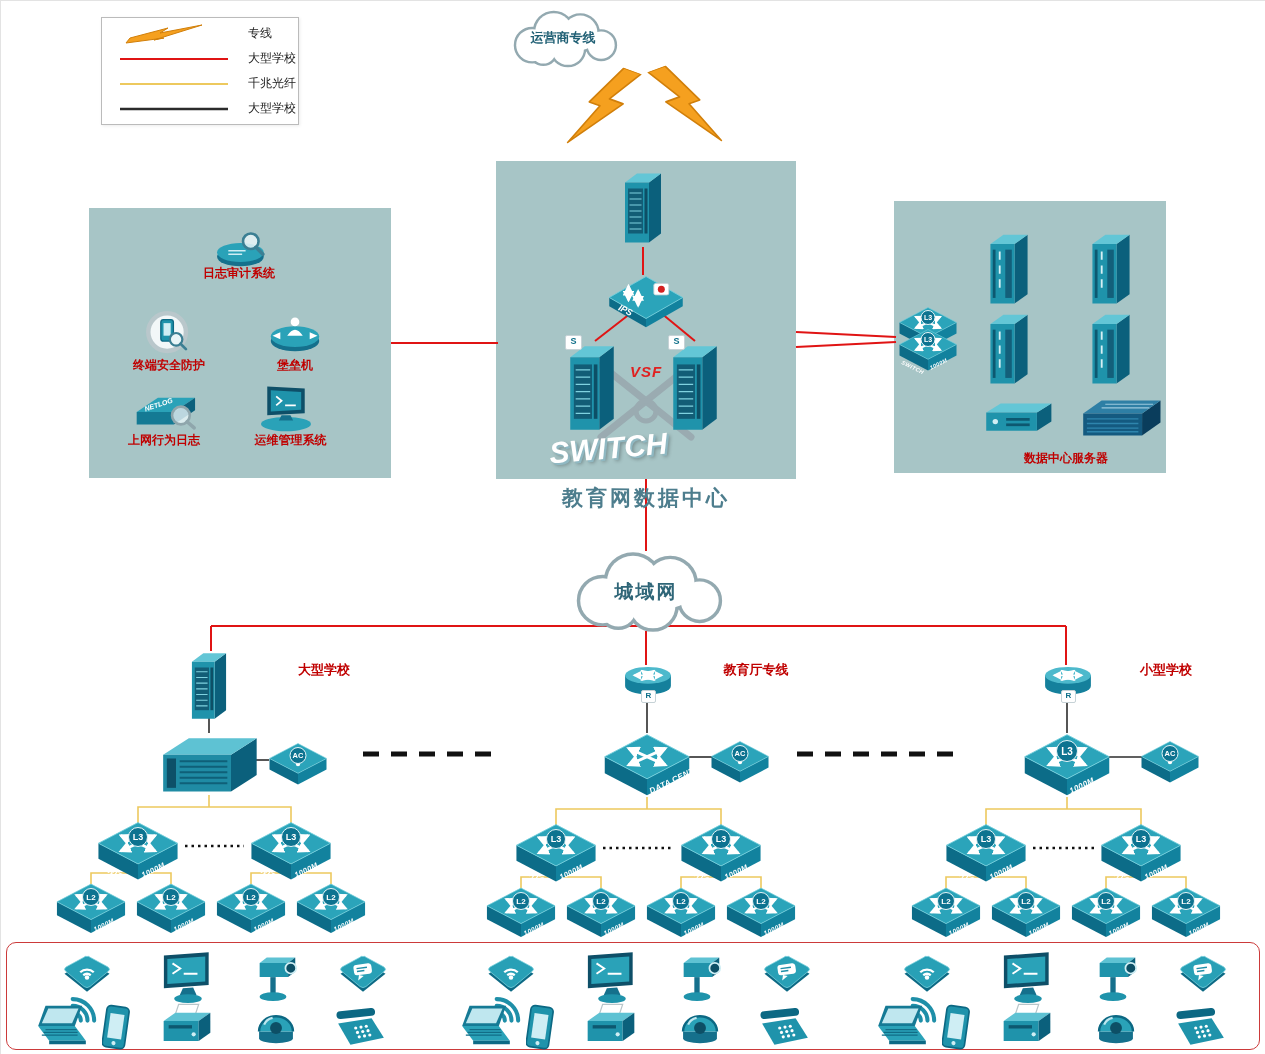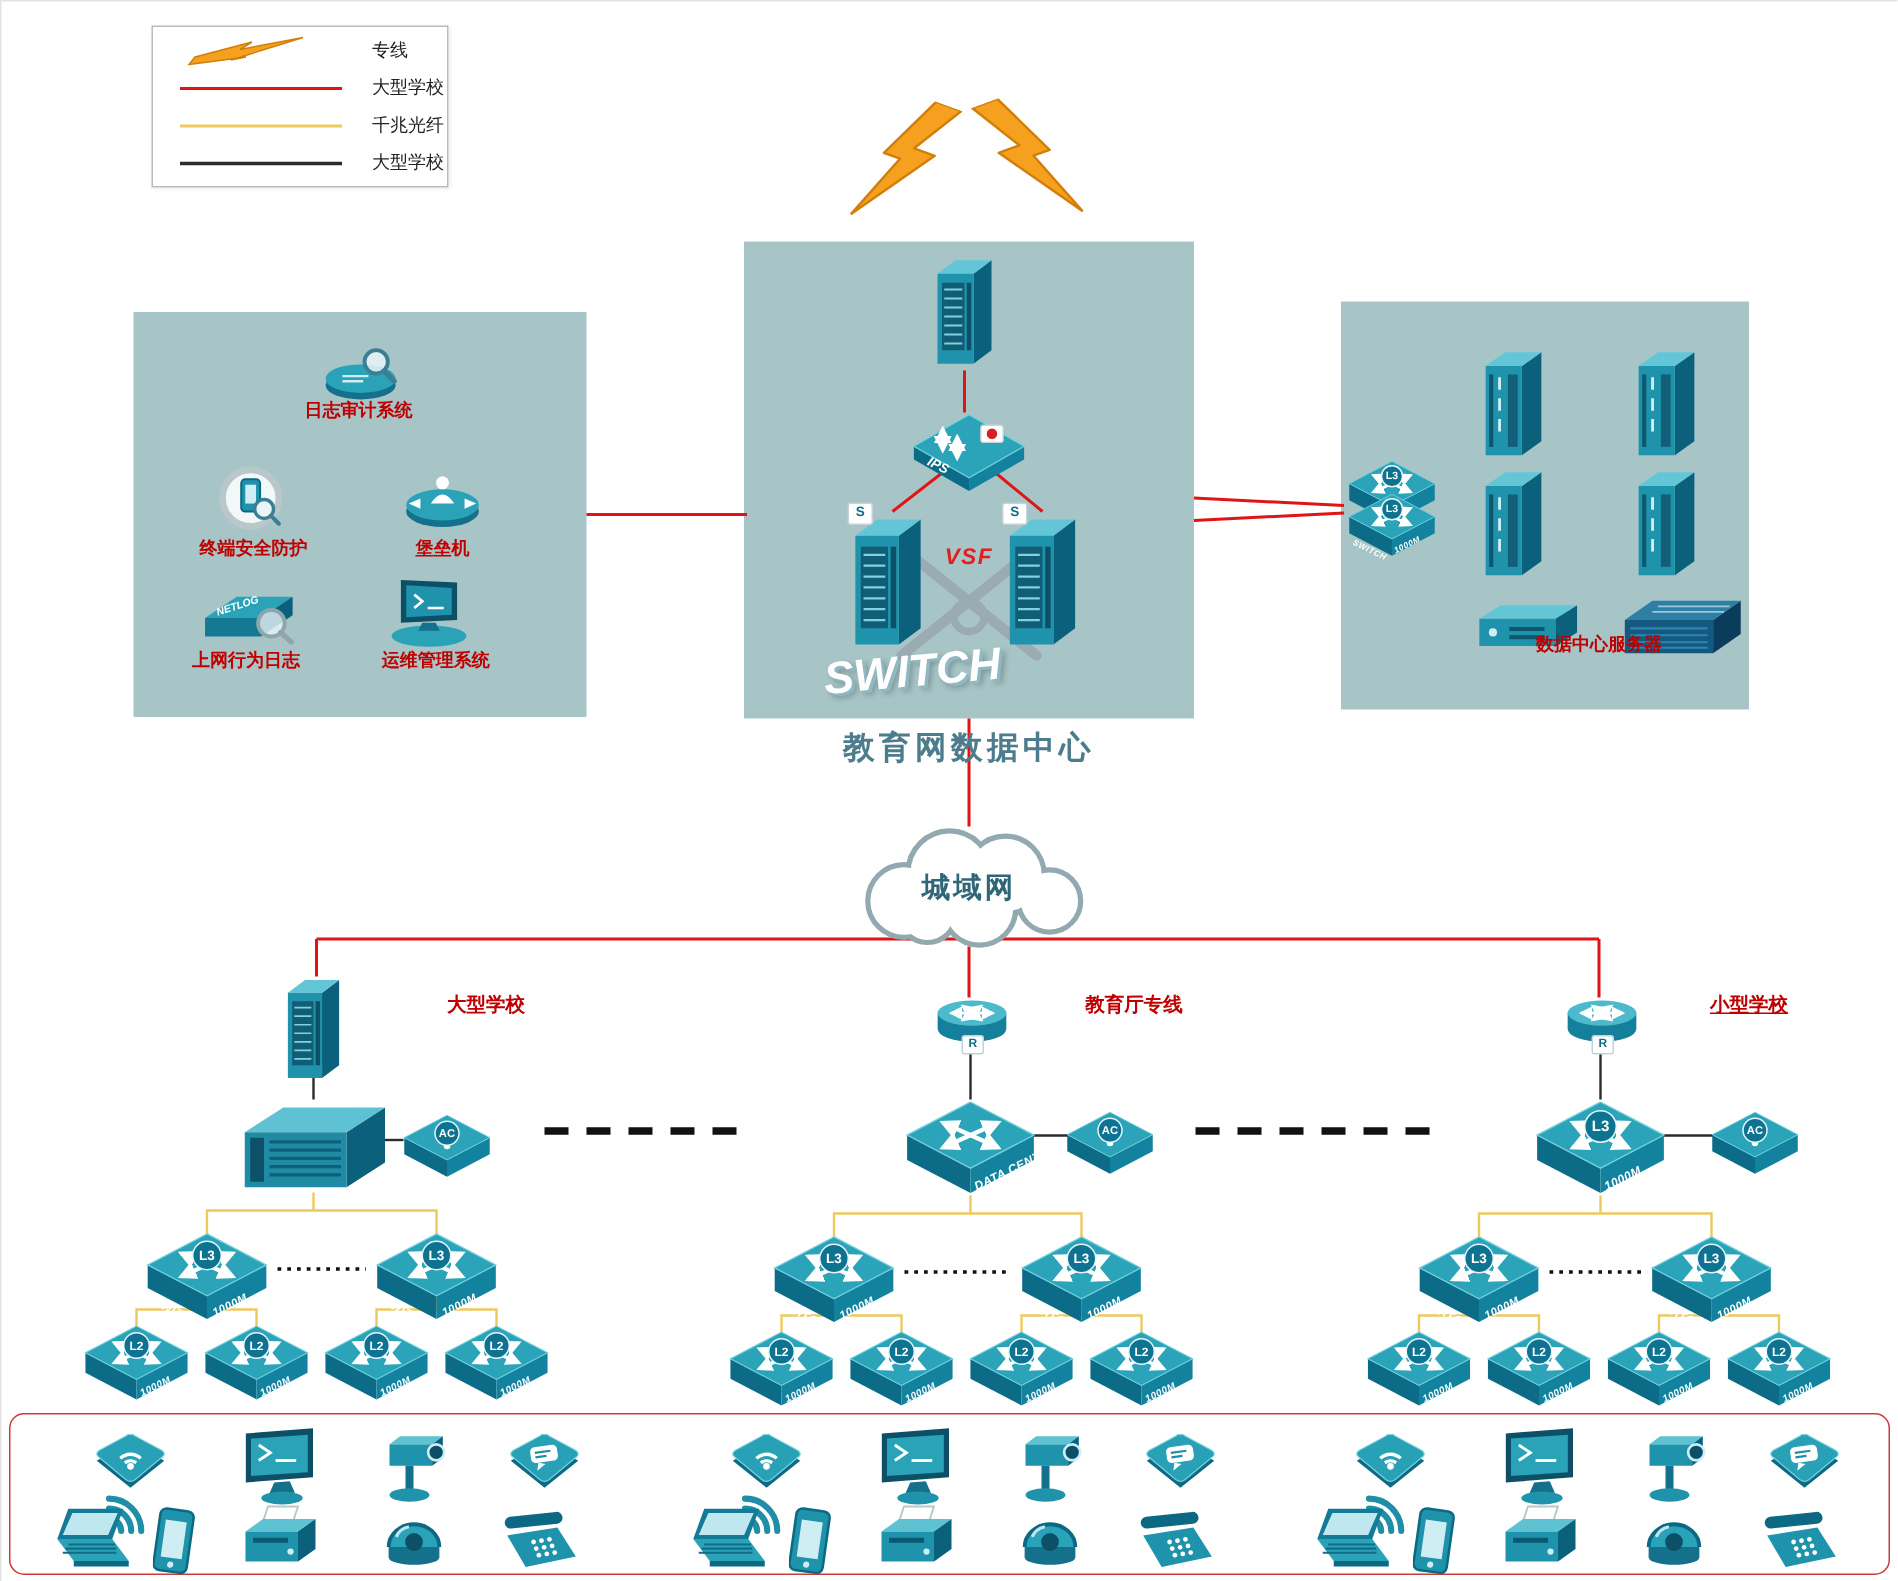--- a/index.html
+++ b/index.html
@@ -378,20 +378,26 @@
     <span class="lg-lb">千兆光纤</span>
   </div>
   <div class="lg-row">
     <svg class="lg-ic" width="118" height="6">
       <line x1="4" y1="3" x2="112" y2="3" stroke="#2b2b2b" stroke-width="2.4"></line>
     </svg>
     <span class="lg-lb">大型学校</span>
   </div>
 </div>
 
+<div class="node" style="left:487px;top:6px;width:150px;height:64px;">
+  <svg viewBox="0 0 220 104">
+        <use href="#sym-cloud"></use>
+      </svg>
+  <span class="cloud-lbl" style="top:22px;">运营商专线</span>
+</div>
 <div class="node" style="left:577px;top:58px;width:52px;height:100px;z-index:3;transform:rotate(20deg);">
   <svg viewBox="0 0 64 112">
         <use href="#sym-lightning"></use>
       </svg>
 </div>
 <div class="node" style="left:658px;top:56px;width:52px;height:100px;z-index:3;transform:scaleX(-1) rotate(20deg);">
   <svg viewBox="0 0 64 112">
         <use href="#sym-lightning"></use>
       </svg>
 </div>
@@ -496,32 +502,32 @@
 <div class="node" style="left:978px;top:398px;width:76px;height:38px;">
       <svg viewBox="0 0 84 40">
         <use href="#sym-dvr"></use>
       </svg>
     </div>
 <div class="node" style="left:1076px;top:394px;width:86px;height:46px;">
       <svg viewBox="0 0 92 50">
         <use href="#sym-rackswitch"></use>
       </svg>
     </div>
-<div class="red-lbl" style="left:965px;top:420px;width:200px;">数据中心服务器</div>
+<div class="red-lbl" style="left:965px;top:449px;width:200px;">数据中心服务器</div>
 
 <div class="node" style="left:538px;top:546px;width:214px;height:90px;">
   <svg viewBox="0 0 220 104">
         <use href="#sym-cloud"></use>
       </svg>
   <span class="cloud-lbl serif-lbl" style="top:32px;font-size:19px;color:#2f6678;letter-spacing:2px;">城域网</span>
 </div>
 
 <div class="red-lbl" style="left:278px;top:660px;width:90px;font-size:13px;">大型学校</div>
 <div class="red-lbl" style="left:710px;top:660px;width:90px;font-size:13px;">教育厅专线</div>
-<div class="red-lbl" style="left:1120px;top:660px;width:90px;font-size:13px;text-decoration:underline;">小型学校</div>
+<div class="red-lbl" style="left:1120px;top:660px;width:90px;font-size:13px;">小型学校</div>
 
 <div class="node" style="left:185px;top:648px;width:46px;height:74px;">
   <svg viewBox="0 0 64 104">
         <use href="#sym-server-tower"></use>
       </svg>
 </div>
 <div class="node" style="left:156px;top:730px;width:104px;height:66px;">
   <svg viewBox="0 0 112 72">
         <use href="#sym-chassis"></use>
       </svg>

